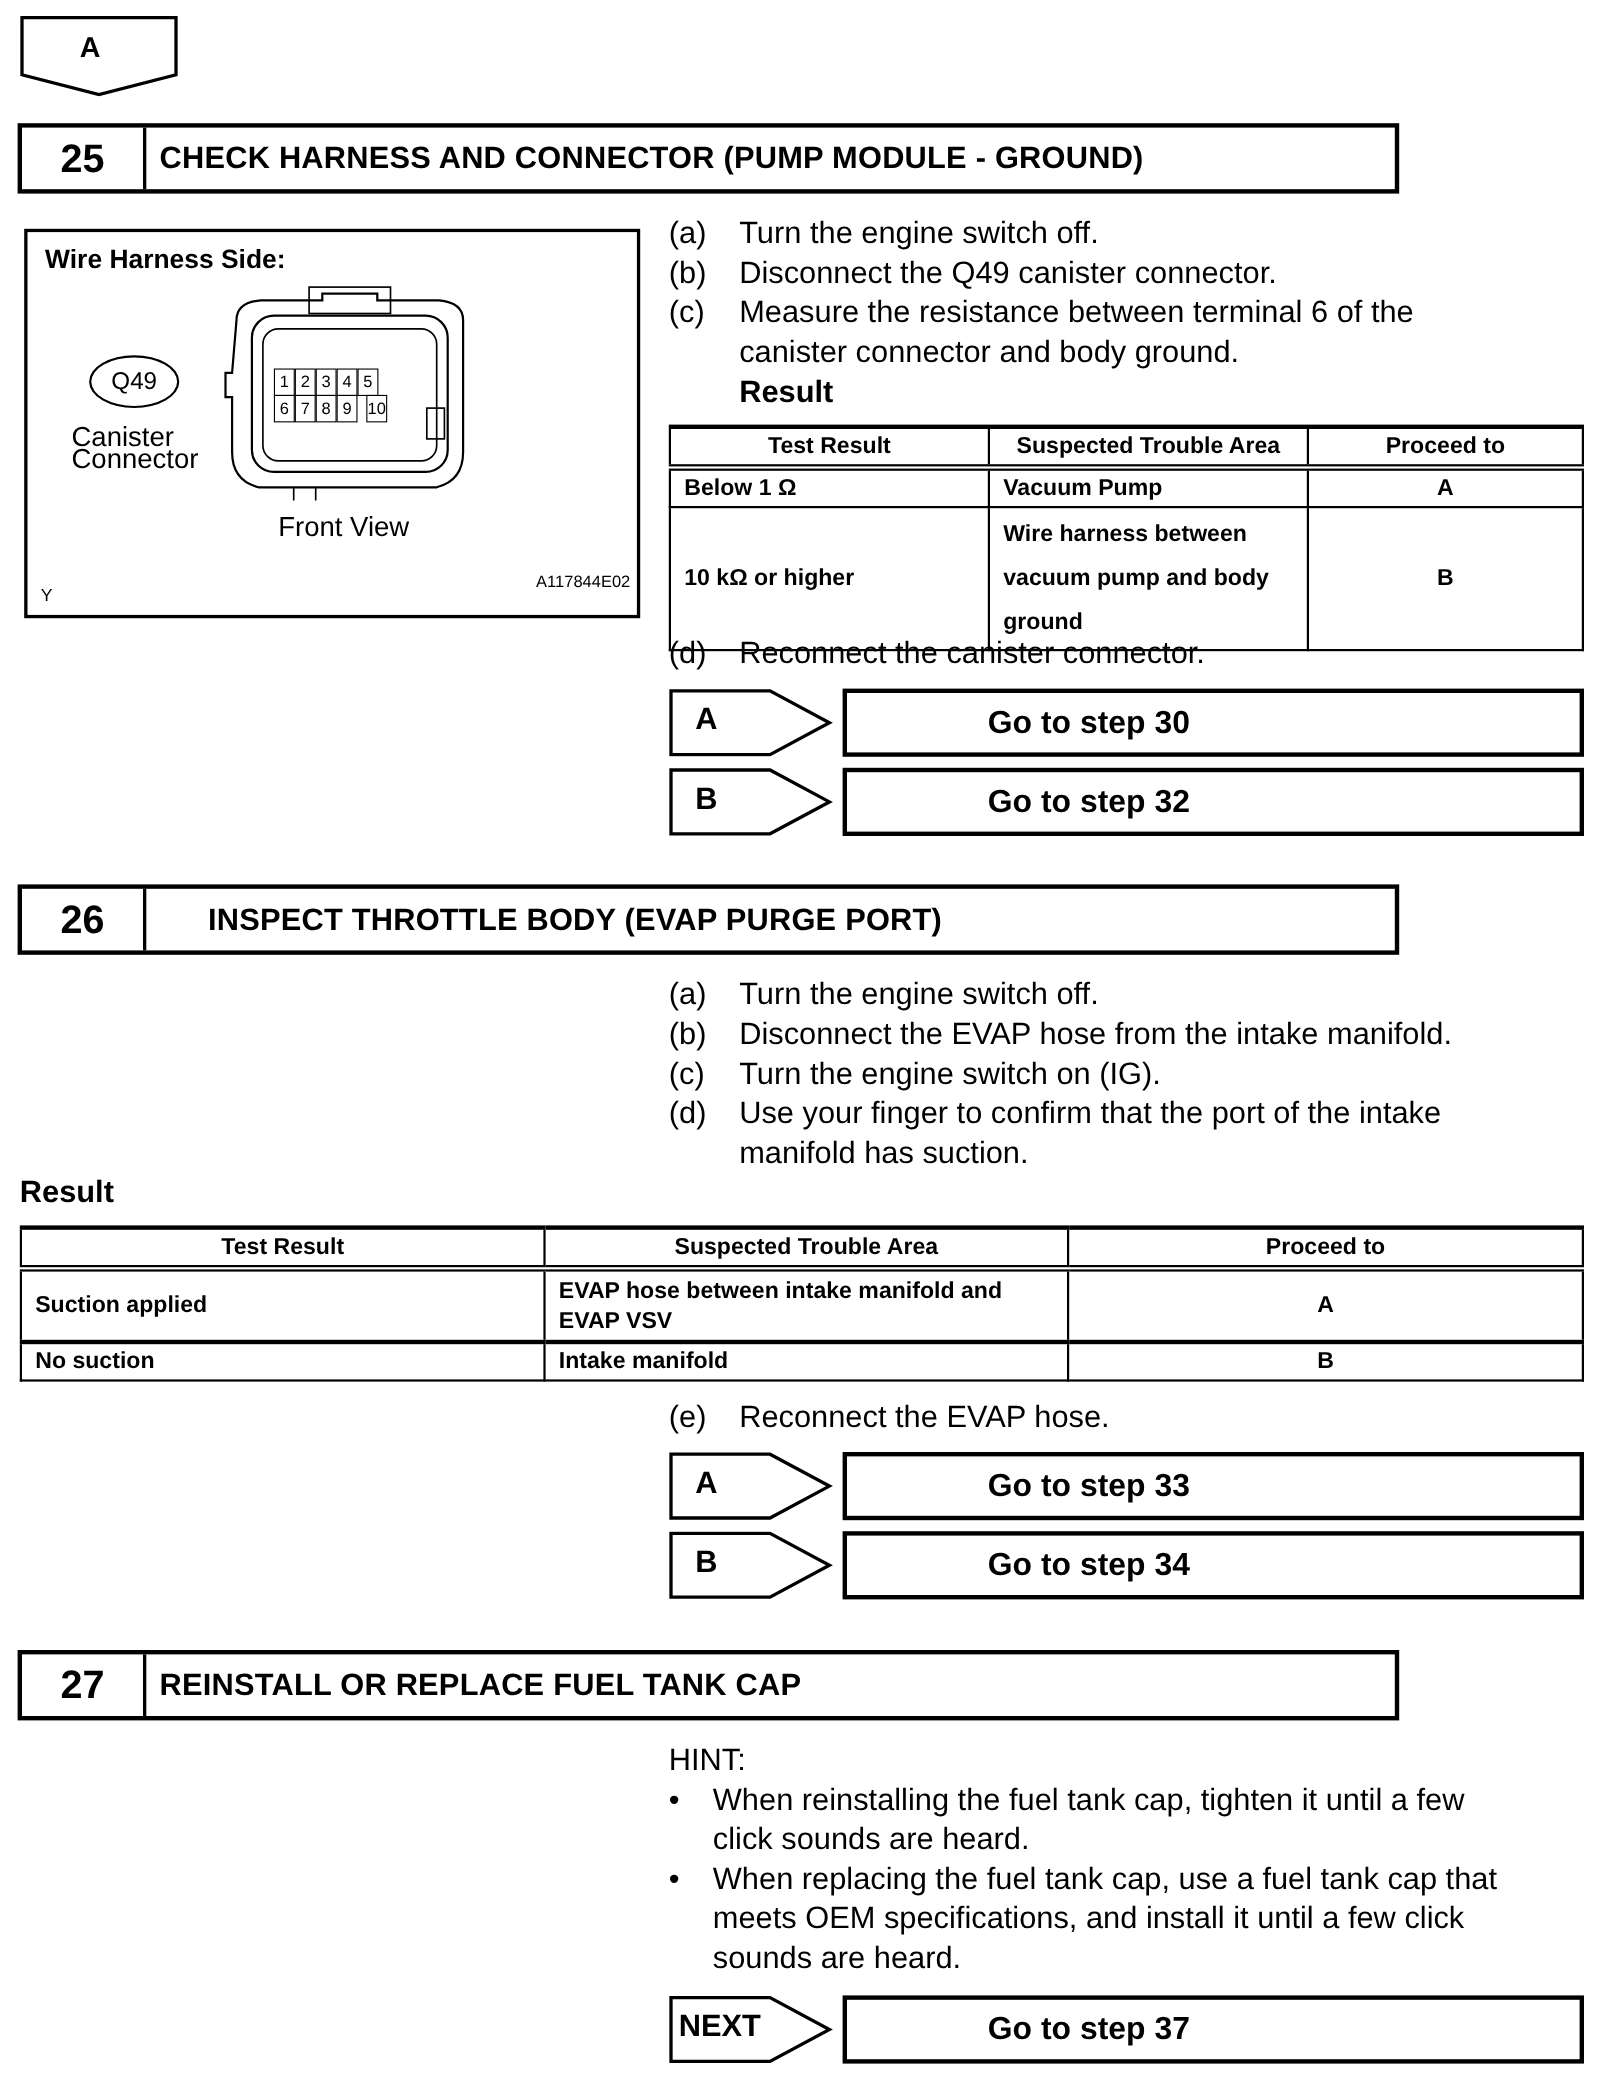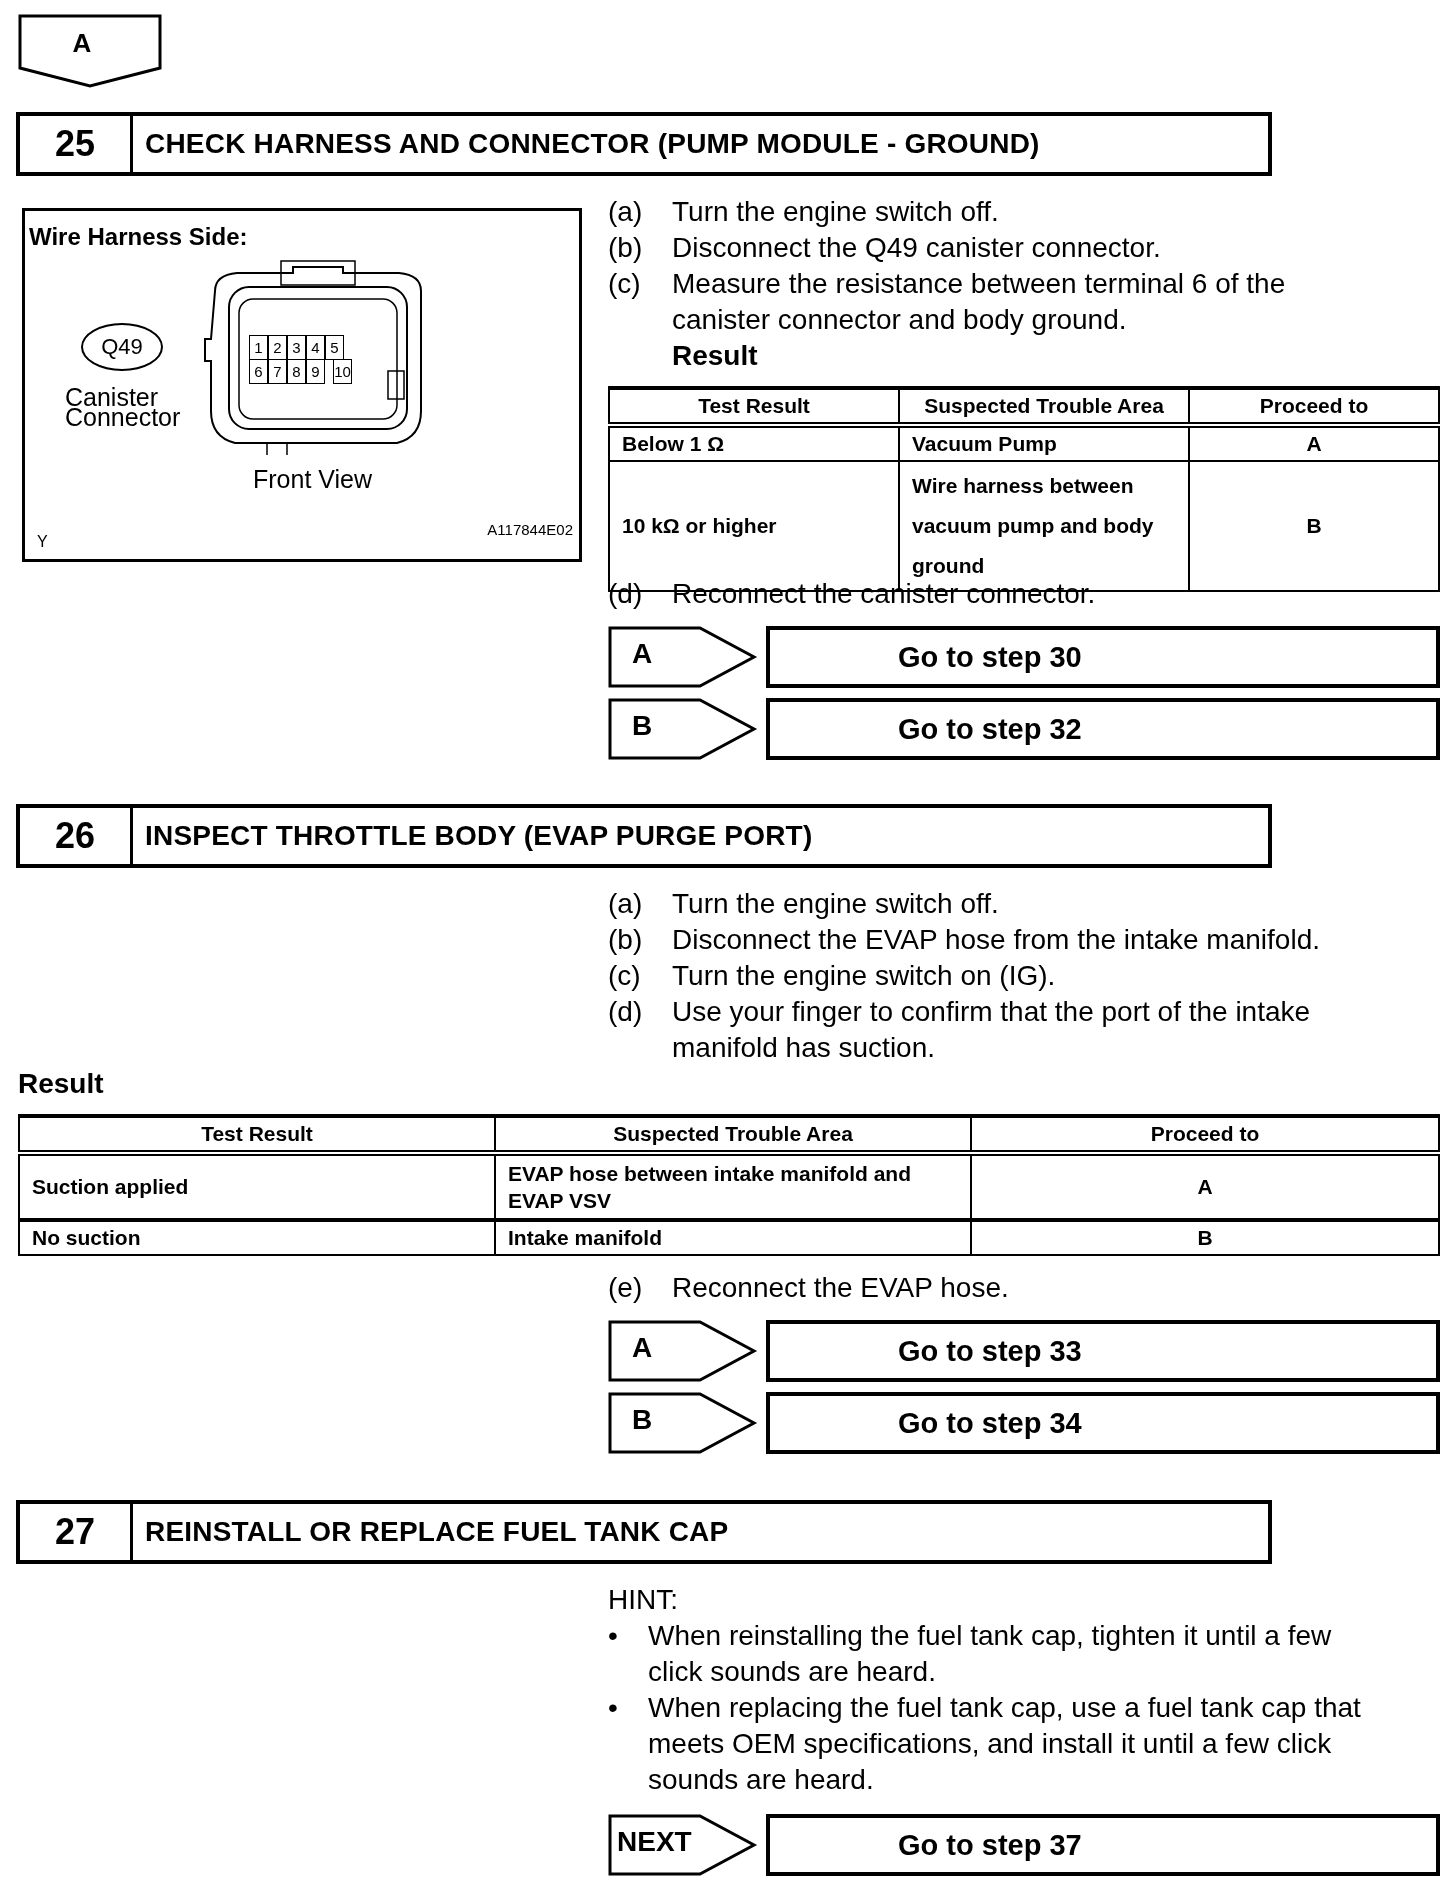--- a/index.html
+++ b/index.html
@@ -34,21 +34,21 @@
 
   
   .goto { position: absolute; left: 608px; width: 832px; height: 62px; }
   .goto .pent { position: absolute; left: 0; top: 0; width: 150px; height: 62px; }
   .goto .pent .code { position: absolute; left: 24px; top: 12px; font-weight: bold; font-size: 28px; }
   .goto .box { position: absolute; left: 158px; top: 0; width: 674px; height: 62px; border: 4px solid #000; box-sizing: border-box;
                font-weight: bold; font-size: 29px; display: flex; align-items: center; padding-left: 128px; }
 
   
   .figure { left: 22px; top: 208px; width: 560px; height: 354px; border: 3px solid #000; box-sizing: border-box; }
-  .figure .ttl { position: absolute; left: 4px; top: 12px; font-weight: bold; font-size: 24px; }
+  .figure .ttl { position: absolute; left: 16px; top: 12px; font-weight: bold; font-size: 24px; }
   .figure .q49 { position: absolute; left: 56px; top: 112px; width: 78px; height: 44px; border: 2px solid #000; border-radius: 50%;
                  font-size: 22px; display: flex; align-items: center; justify-content: center; }
   .figure .cl { position: absolute; left: 40px; font-size: 25px; }
   .figure .fv { position: absolute; left: 228px; top: 254px; font-size: 25px; }
   .figure .y { position: absolute; left: 12px; top: 322px; font-size: 16px; }
   .figure .code { position: absolute; right: 6px; top: 310px; font-size: 15px; }
   .figure svg { position: absolute; left: 0; top: 0; }
   .pin { position: absolute; width: 19px; height: 25px; border: 1px solid #000; font-size: 15px; display: flex; align-items: center; justify-content: center; box-sizing: border-box; }
 </style>
 </head>
@@ -159,21 +159,21 @@
 <div class="goto" style="top:698px;">
   <div class="pent">
     <svg width="150" height="62">
         <polygon points="2,2 92,2 146,31 92,60 2,60" fill="#fff" stroke="#000" stroke-width="3"></polygon>
       </svg>
     <span class="code">B</span>
   </div>
   <div class="box">Go to step 32</div>
 </div>
 
-<div class="abs step-header" style="top:804px;">
+<div class="abs step-header" style="top:804px;gap:44px;">
   <div class="step-num">26</div>
   <div class="step-title">INSPECT THROTTLE BODY (EVAP PURGE PORT)</div>
 </div>
 
 <div class="abs" style="left:608px; top:886px;">
   <div class="line item">
       <span class="tag">(a)</span>
       <span>Turn the engine switch off.</span>
     </div>
   <div class="line item">

